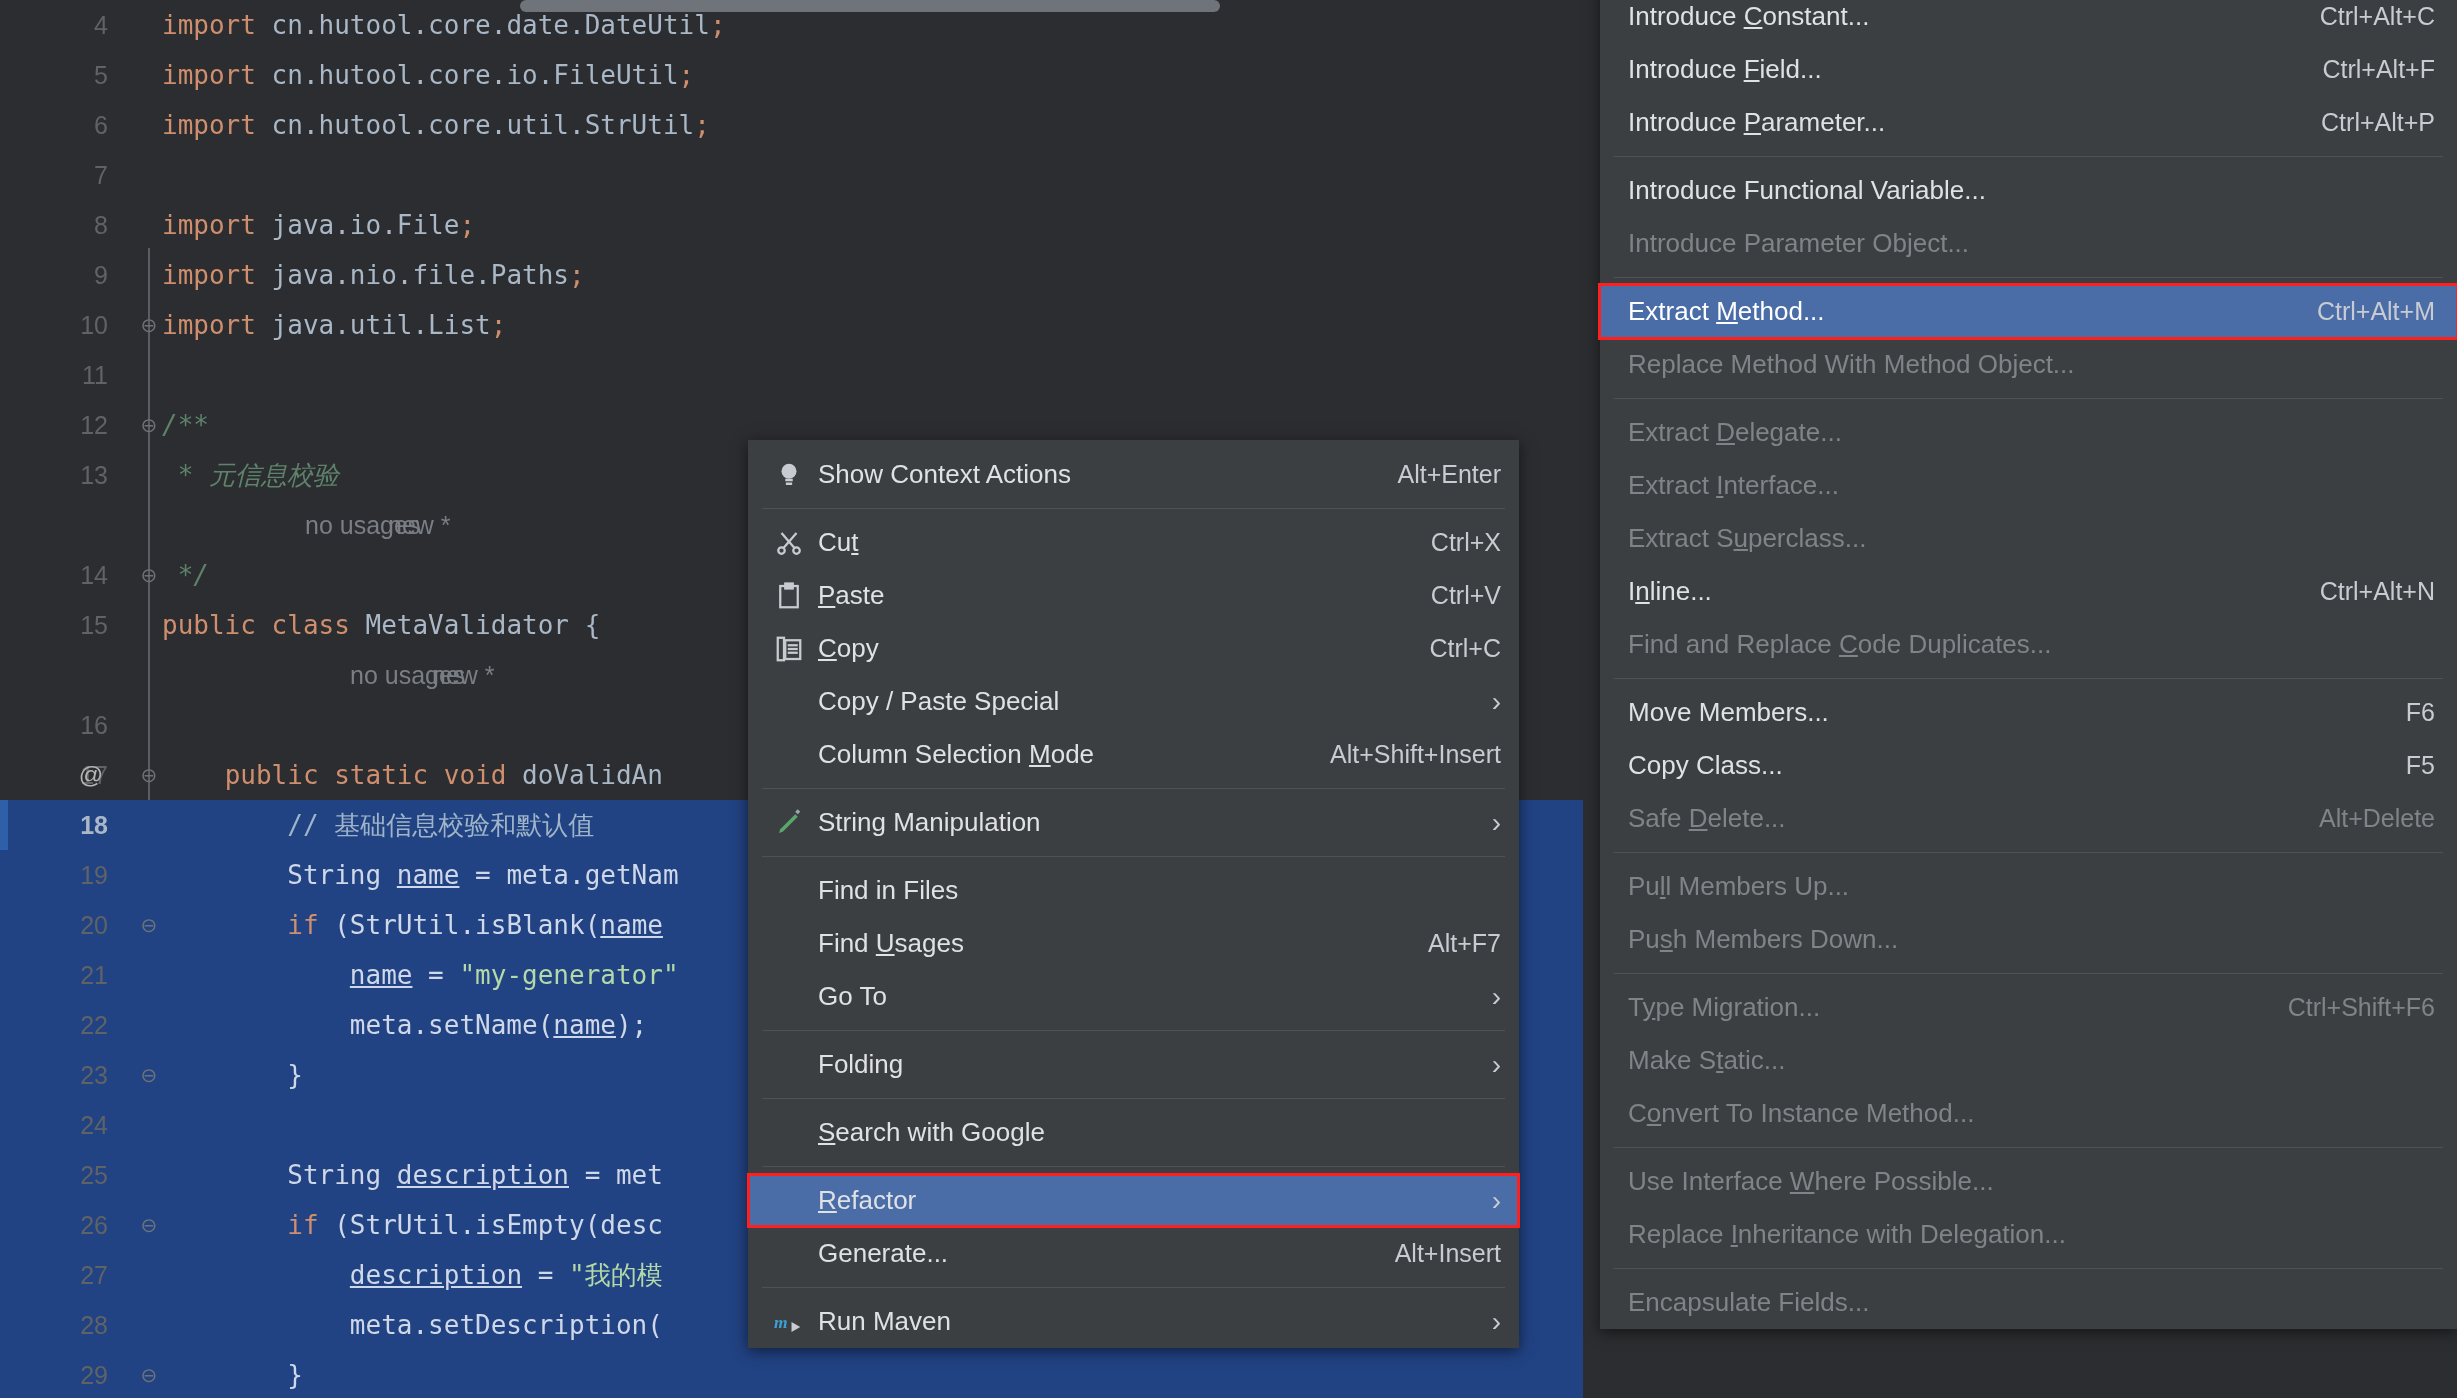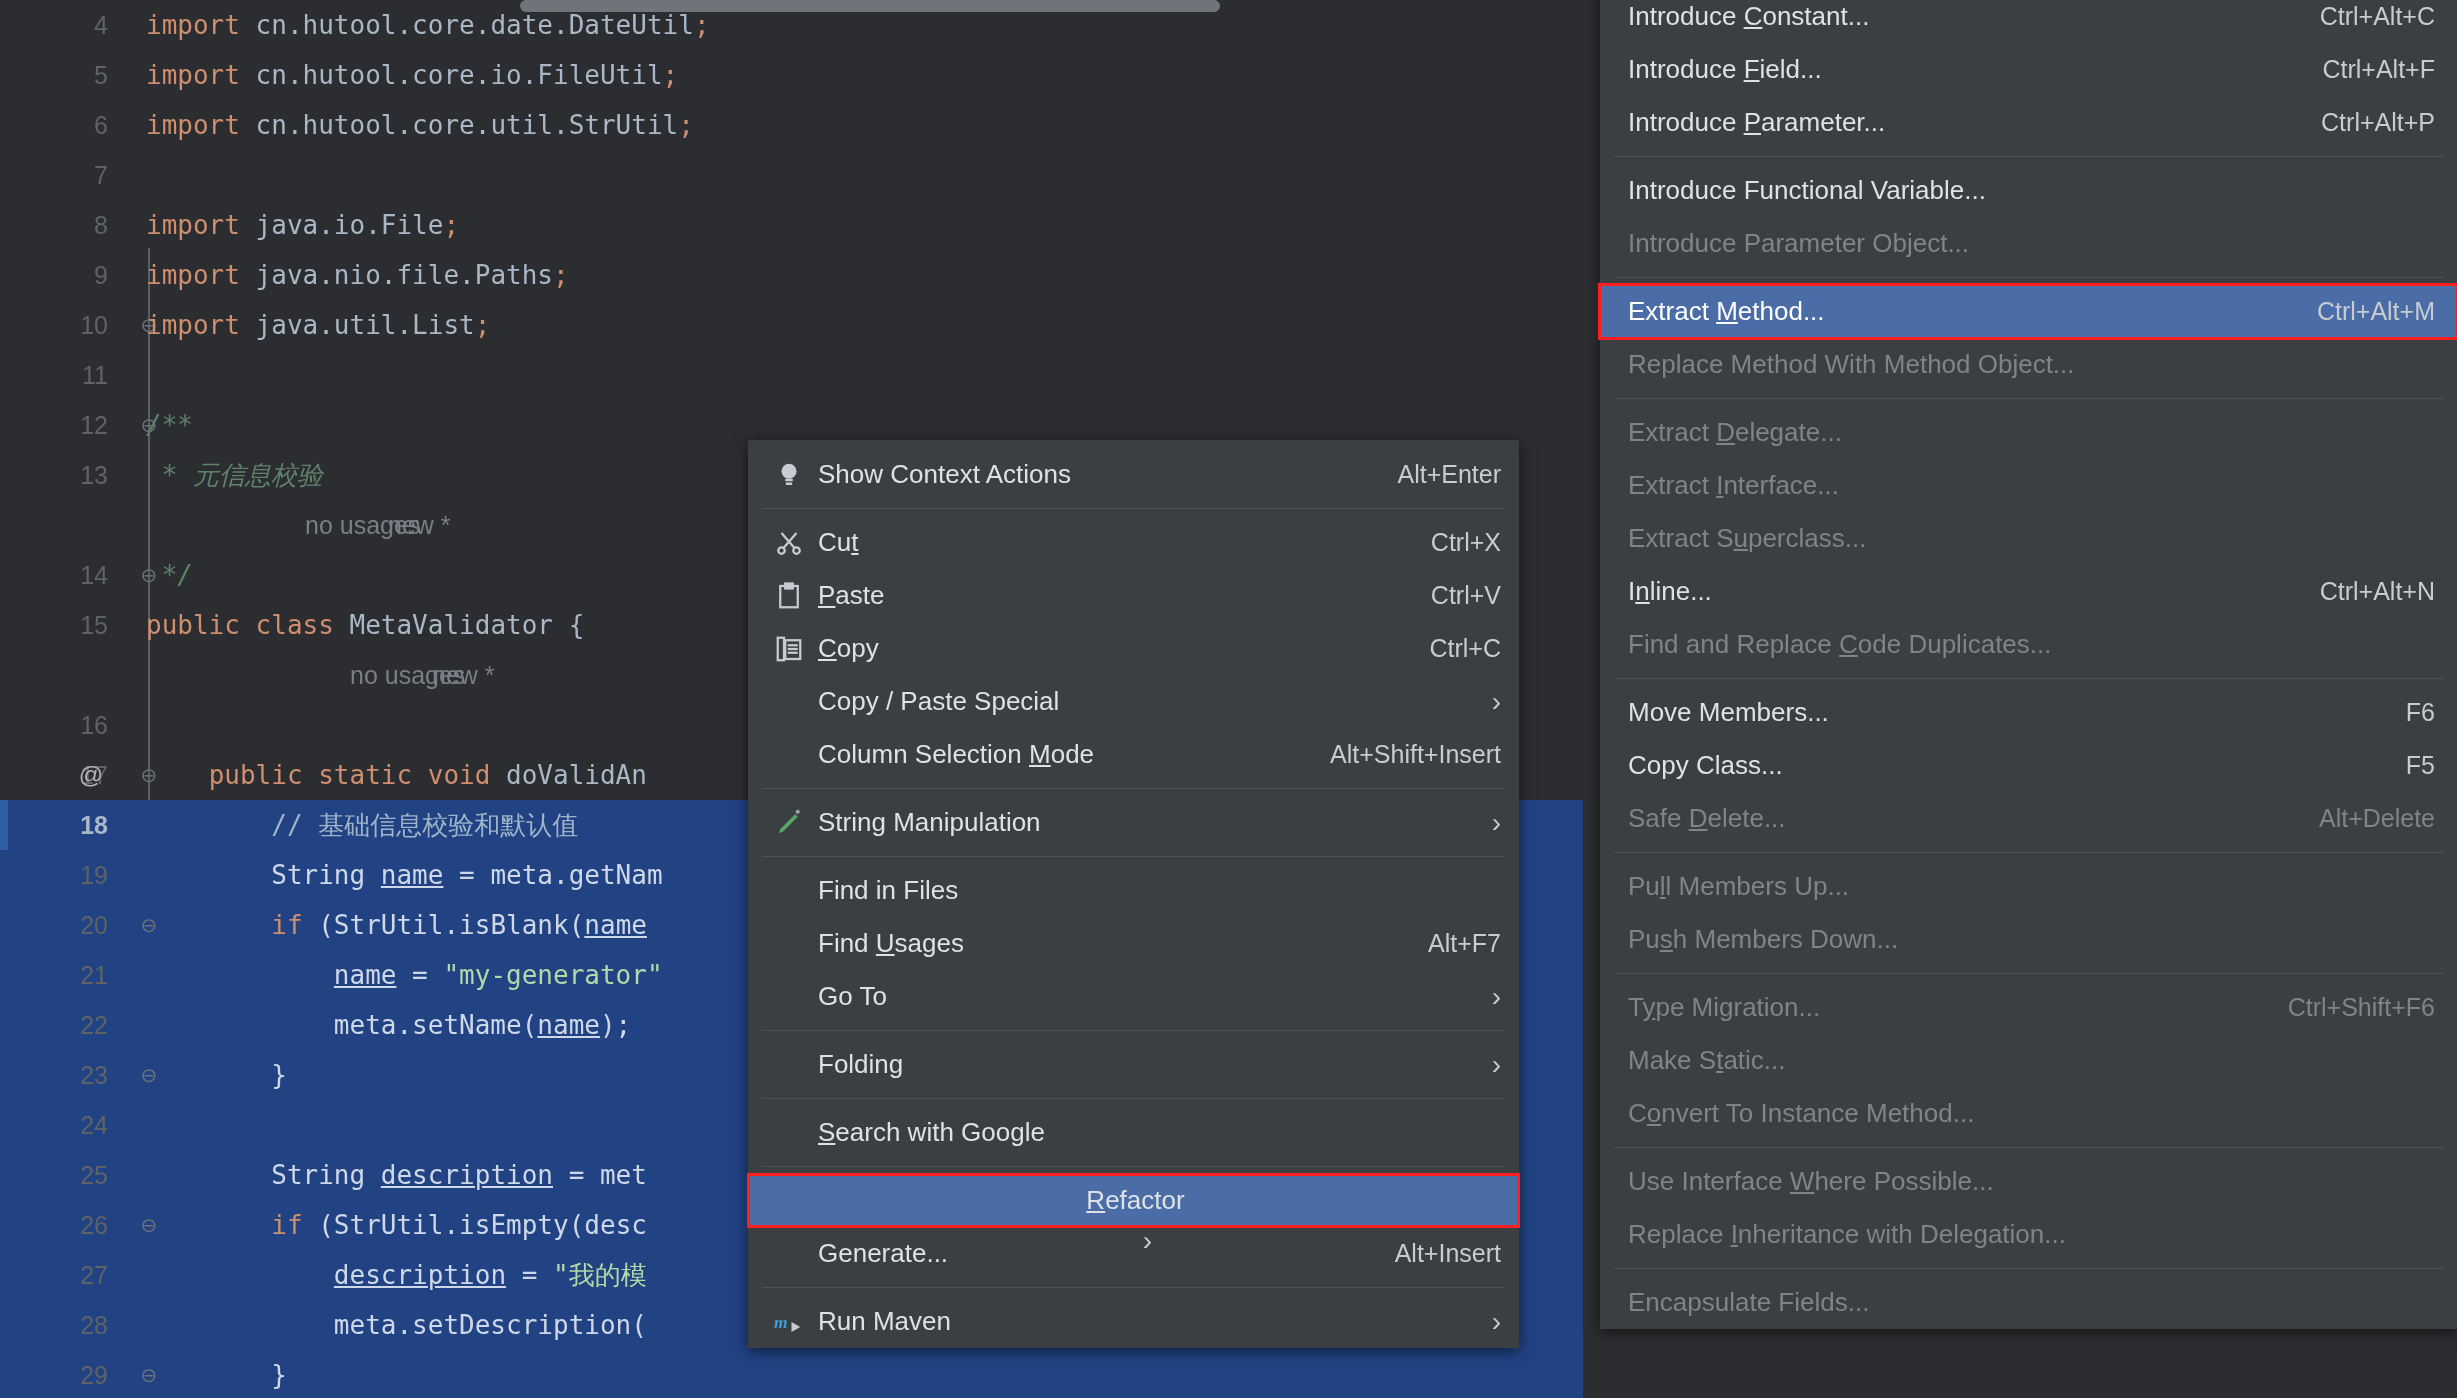--- a/index.html
+++ b/index.html
@@ -57,21 +57,21 @@
   .at-mark {
     position: absolute;
     left: 78px; width: 26px;
     text-align: center;
     color: #b5b5b5;
     font-size: 24px;
     font-family: "Liberation Sans", sans-serif;
   }
   .code-txt {
     position: absolute;
-    left: 146px;
+    left: 162px;
     color: #a9b7c6;
   }
   .selbar {
     position: absolute;
     left: 140px; top: 0;
     width: 45px; height: 50px;
     background: #214283;
   }
   .hintrow {
     position: relative;
@@ -128,21 +128,21 @@
     height: 53px;
     line-height: 53px;
     display: flex;
     align-items: center;
     padding: 0 18px 0 22px;
     box-sizing: border-box;
     color: #dfe1e5;
     font-size: 26px;
     white-space: nowrap;
   }
-  .mi.sel-menu { background: #4a6da7; flex-direction: column; }
+  .mi.sel-menu { background: #4a6da7; }
   .mi.highlight-box {
     outline: 3px solid #ff1f1f;
     outline-offset: -2px;
     z-index: 4;
   }
   .mi .mi-icon {
     width: 38px; min-width: 38px;
     display: flex; align-items: center; justify-content: center;
     margin-right: 10px;
   }

